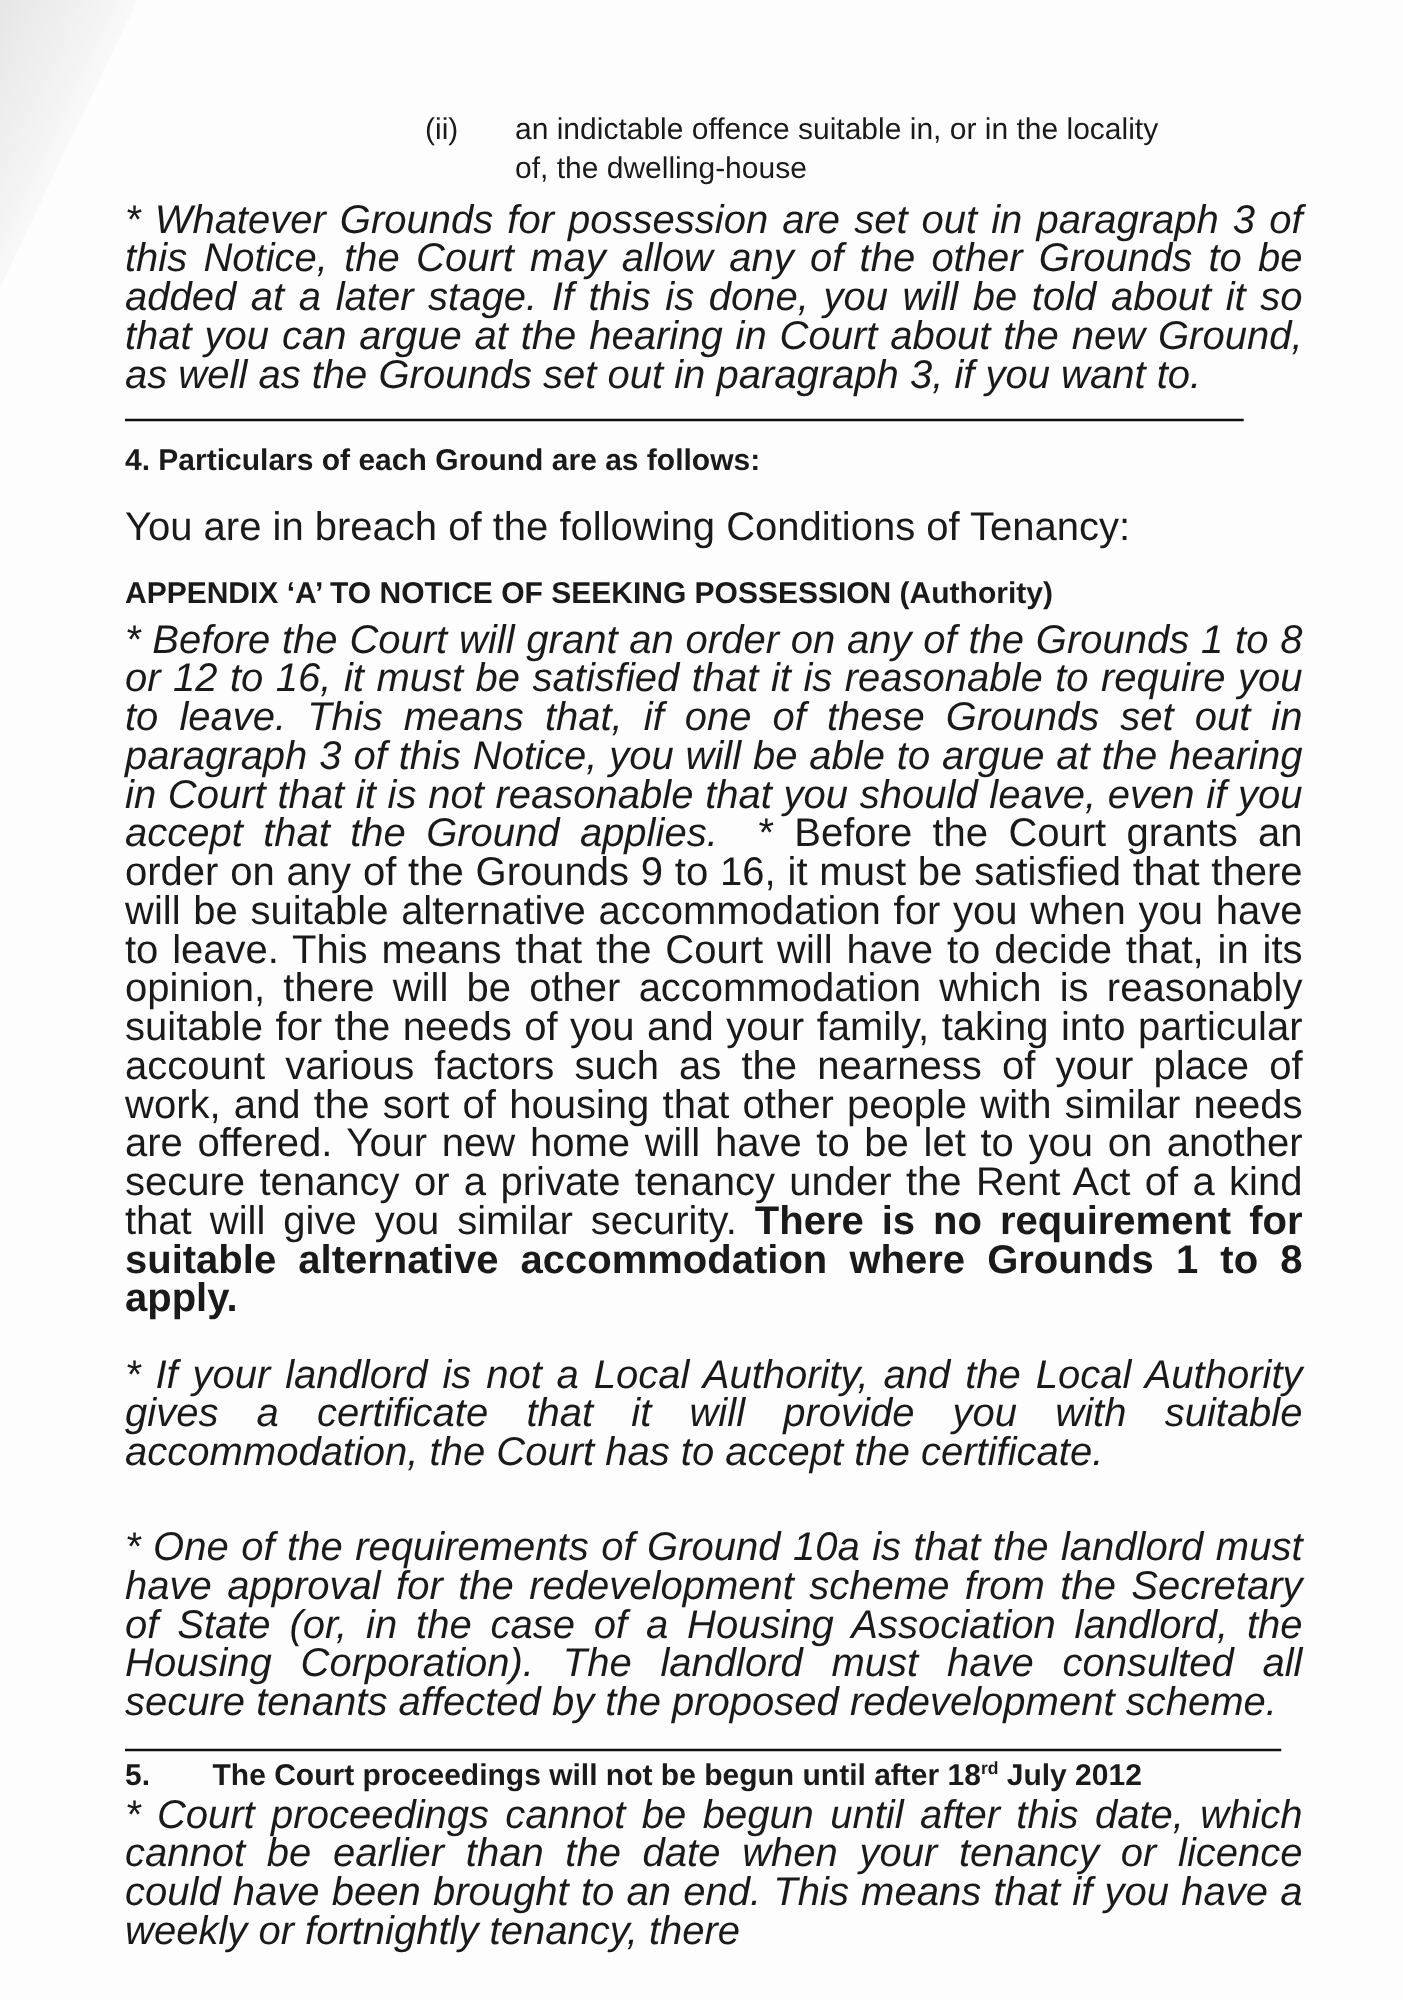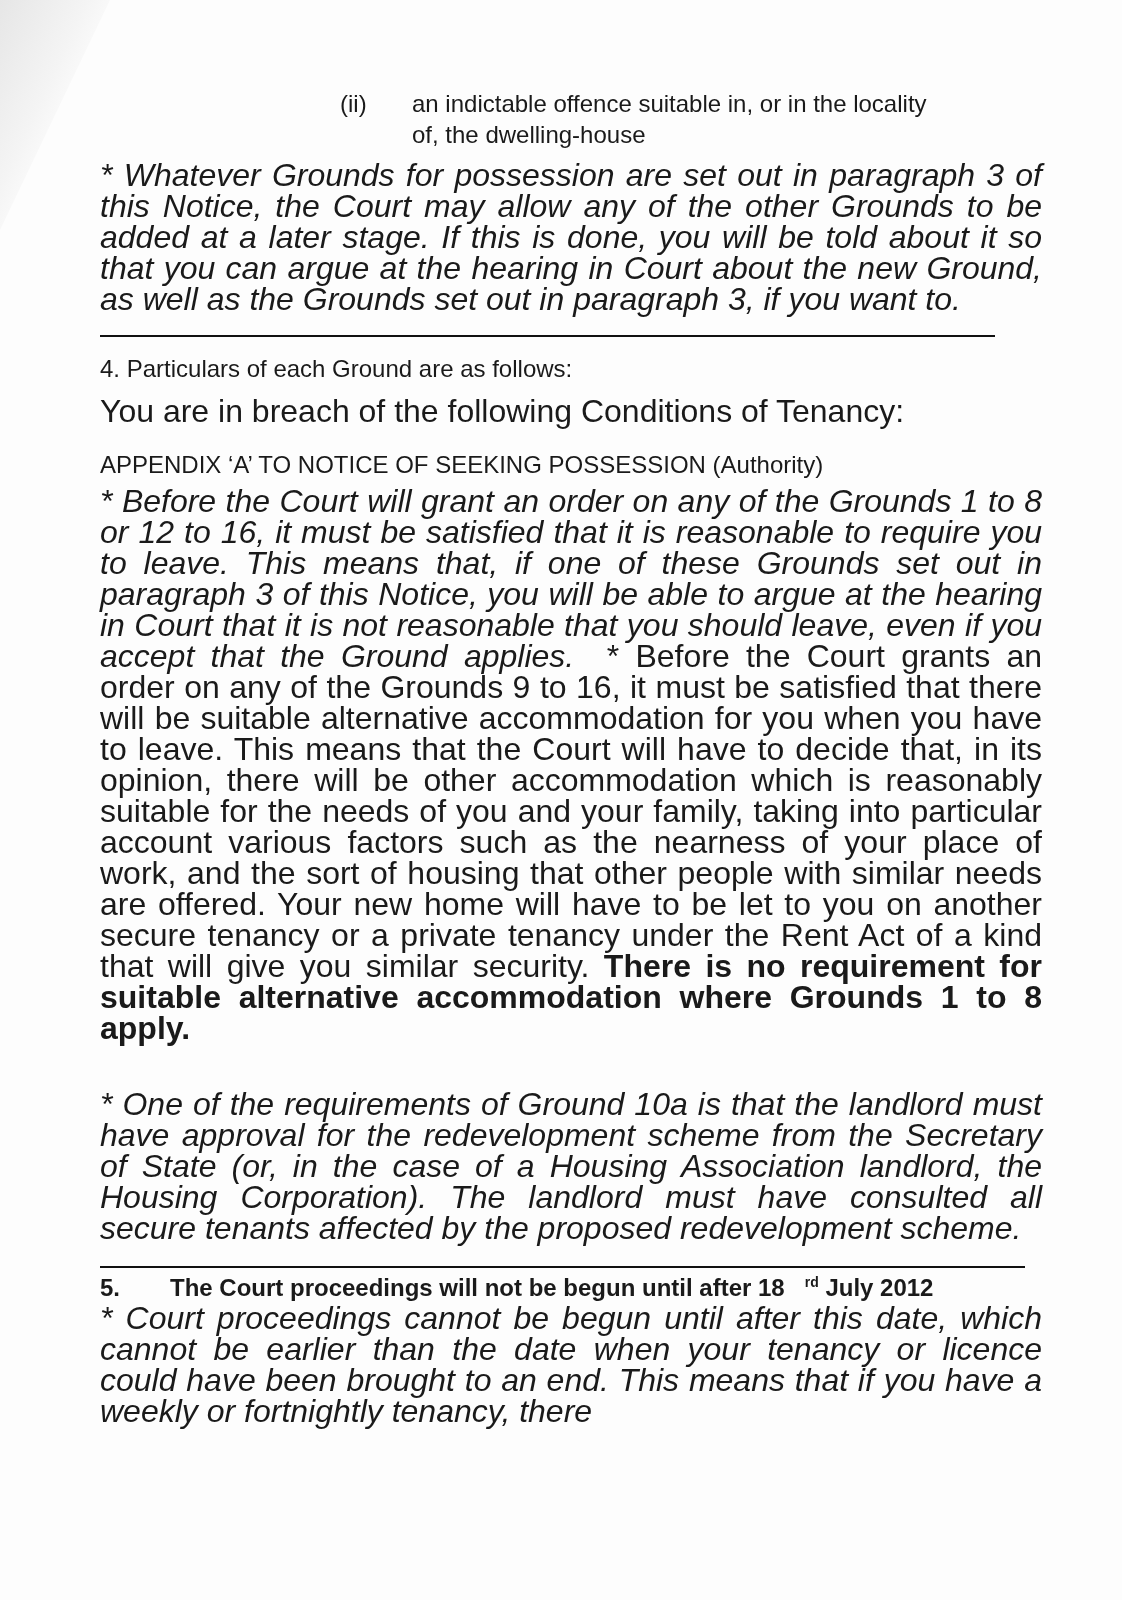--- a/index.html
+++ b/index.html
@@ -15,24 +15,24 @@
     clip-path: polygon(0 0, 100% 0, 0 100%);
   }
   .content { position: absolute; left: 100px; width: 942px; top: 88px; }
   .p { font-size: 32px; line-height: 31px; margin: 0; text-align: justify; }
   .it { font-style: italic; }
   .b { font-weight: bold; }
   .sub-item { display: flex; margin-left: 240px; font-size: 24px; line-height: 31px; }
   .sub-num { width: 72px; }
   .sub-text { flex: 1; }
   .rule { border: 0; border-top: 2px solid #111; margin: 0; }
-  .heading { font-size: 24px; line-height: 31px; font-weight: normal; margin: 0; }
+  .heading { font-size: 24px; line-height: 31px; font-weight: bold; margin: 0; }
   .h5 { display: flex; font-weight: bold; font-size: 24px; line-height: 31px; }
   .h5 .num { width: 70px; }
-  sup { font-size: 14px; line-height: 0; margin-left: 20px; }
+  sup { font-size: 14px; line-height: 0; }
 </style>
 </head>
 <body>
 
 <div class="page-curl"></div>
 
 <div class="content">
 
   <div class="sub-item">
     <span class="sub-num">(ii)</span>
@@ -41,26 +41,27 @@
       <span>of, the dwelling-house</span>
     </span>
   </div>
 
   <p class="p it" style="margin-top:10px">* Whatever Grounds for possession are set out in paragraph 3 of this Notice, the Court may allow any of the other Grounds to be added at a later stage. If this is done, you will be told about it so that you can argue at the hearing in Court about the new Ground, as well as the Grounds set out in paragraph 3, if you want to.</p>
 
   <hr class="rule" style="margin-top:20px; width:895px;">
 
   <p class="heading" style="margin-top:16px">4. Particulars of each Ground are as follows:</p>
 
-  <p class="p" style="margin-top:12px">You are in breach of the following Conditions of Tenancy:</p>
+  <p class="p" style="margin-top:22px">You are in breach of the following Conditions of Tenancy:</p>
 
   <p class="heading" style="margin-top:22px">APPENDIX ‘A’ TO NOTICE OF SEEKING POSSESSION (Authority)</p>
 
   <p class="p" style="margin-top:6px"><span class="it">* Before the Court will grant an order on any of the Grounds 1 to 8 or 12 to 16, it must be satisfied that it is reasonable to require you to leave. This means that, if one of these Grounds set out in paragraph 3 of this Notice, you will be able to argue at the hearing in Court that it is not reasonable that you should leave, even if you accept that the Ground applies.</span>&nbsp; <span>* Before the Court grants an order on any of the Grounds 9 to 16, it must be satisfied that there will be suitable alternative accommodation for you when you have to leave. This means that the Court will have to decide that, in its opinion, there will be other accommodation which is reasonably suitable for the needs of you and your family, taking into particular account various factors such as the nearness of your place of work, and the sort of housing that other people with similar needs are offered. Your new home will have to be let to you on another secure tenancy or a private tenancy under the Rent Act of a kind that will give you similar security.</span> <span class="b">There is no requirement for suitable alternative accommodation where Grounds 1 to 8 apply.</span></p>
 
+  <p class="p it" style="margin-top:30px">* If your landlord is not a Local Authority, and the Local Authority gives a certificate that it will provide you with suitable accommodation, the Court has to accept the certificate.</p>
 
   <p class="p it" style="margin-top:45px">* One of the requirements of Ground 10a is that the landlord must have approval for the redevelopment scheme from the Secretary of State (or, in the case of a Housing Association landlord, the Housing Corporation). The landlord must have consulted all secure tenants affected by the proposed redevelopment scheme.</p>
 
   <hr class="rule" style="margin-top:22px; width:925px;">
 
   <div class="h5" style="margin-top:4px">
     <span class="num">5.</span>
     <span><span>The Court proceedings will not be begun until after 18</span><sup>rd</sup><span> July 2012</span></span>
   </div>
 

